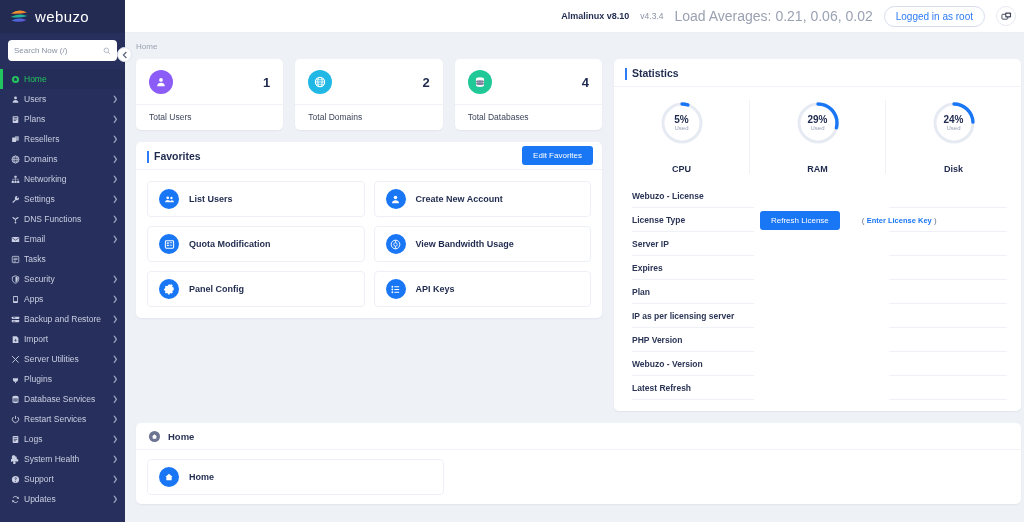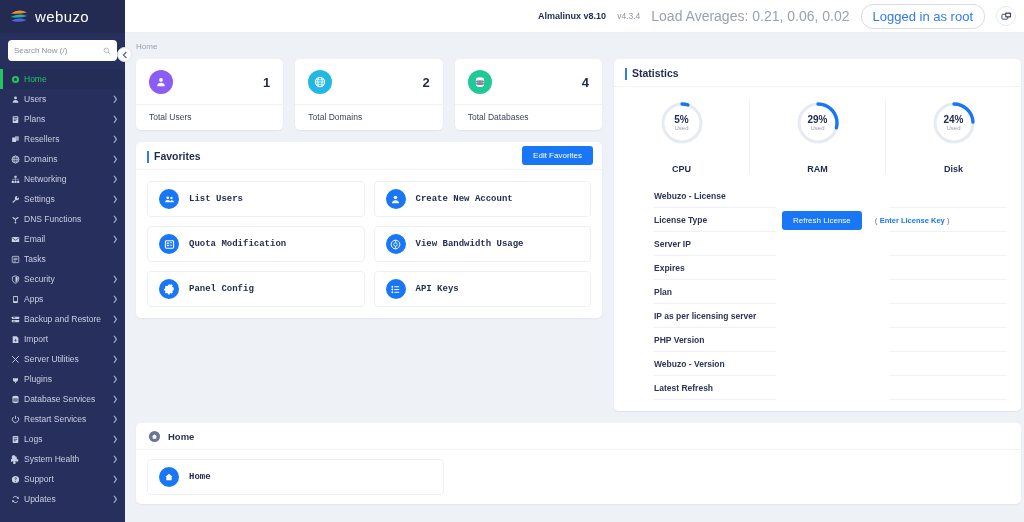--- a/index.html
+++ b/index.html
@@ -78,21 +78,21 @@
     height: 33px; background: #ffffff;
     display: flex; align-items: center; justify-content: flex-end;
     padding-right: 8px; gap: 11px;
     border-bottom: 1px solid #eceff4;
   }
   .tb-os { font-size: 9px; color: #1f2a4e; font-weight: bold; }
   .tb-ver { font-size: 8.5px; color: #8b93a5; }
   .tb-load { font-size: 14px; color: #9aa1b2; }
   .tb-login {
     border: 1px solid #d7dced; border-radius: 12px;
-    padding: 4px 11px; font-size: 13px; color: #2e7bf6;
+    padding: 4px 11px; font-size: 10px; color: #2e7bf6;
     background: #fff; cursor: pointer; white-space: nowrap;
   }
   .tb-icon-btn {
     width: 20px; height: 20px; border-radius: 50%;
     border: 1px solid #e7eaf2; background: #fff;
     display: flex; align-items: center; justify-content: center;
     cursor: pointer; color: #444c5e;
   }
 
   .content { padding: 9px 0 0 0; height: 489px; overflow: hidden; position: relative; }
@@ -144,45 +144,45 @@
   .fav-item {
     border: 1px solid #edf0f6; border-radius: 4px;
     display: flex; align-items: center; gap: 10px;
     padding: 7px 11px; cursor: pointer; background: #fff;
   }
   .fav-ico {
     width: 20px; height: 20px; border-radius: 50%;
     background: #1976f5; color: #fff; flex: 0 0 20px;
     display: flex; align-items: center; justify-content: center;
   }
-  .fav-label { font-size: 9px; font-weight: bold; color: #1f2a4e; font-family: Liberation Mono, monospace; }
+  .fav-label { font-size: 9px; font-weight: bold; color: #1f2a4e; }
 
   
   .gauges { display: flex; padding: 13px 0 10px 0; }
   .gauge-cell {
     flex: 1 1 0; display: flex; flex-direction: column; align-items: center;
     border-right: 1px solid #f0f2f7;
   }
   .gauge-cell:last-child { border-right: 0; }
   .gauge { position: relative; width: 46px; height: 46px; }
   .gauge-label-wrap {
     position: absolute; inset: 0; display: flex;
     flex-direction: column; align-items: center; justify-content: center;
   }
   .gauge-pct { font-size: 10px; font-weight: bold; color: #1f2a4e; line-height: 1.05; }
   .gauge-used { font-size: 6px; color: #98a0b2; }
   .gauge-name { margin-top: 18px; font-size: 9px; font-weight: bold; color: #1f2a4e; }
 
-  .lic-list { padding: 0 0 11px 0; margin-left: 22px; }
+  .lic-list { padding: 0 0 11px 0; }
   .lic-row {
     height: 24px; display: flex; align-items: center;
     padding: 0 14px 0 18px; position: relative;
   }
   .lic-row .lic-label { font-size: 8.5px; font-weight: bold; color: #2b3556; width: 128px; flex: 0 0 128px; }
-  .lic-row .lic-value { flex: 1 1 auto; font-size: 8.5px; color: #2b3556; display: flex; align-items: center; gap: 13px; }
+  .lic-row .lic-value { flex: 1 1 auto; font-size: 8.5px; color: #2b3556; display: flex; align-items: center; gap: 22px; }
   .lic-sep-l, .lic-sep-r { position: absolute; bottom: 0; height: 1px; background: #eef1f6; }
   .lic-sep-l { left: 18px; width: 122px; }
   .lic-sep-r { right: 14px; width: 118px; }
   .lic-link { font-size: 7.5px; color: #1976f5; cursor: pointer; font-weight: bold; }
   .lic-paren { color: #6b7490; font-size: 8px; }
 
   
   .bottom-panel { margin: 12px 3px 0 11px; background: #fff; border-radius: 5px; box-shadow: 0 1px 2px rgba(30,40,80,.06); overflow: hidden; }
   .bp-head { height: 27px; display: flex; align-items: center; gap: 8px; padding: 0 13px; border-bottom: 1px solid #f0f2f7; }
   .bp-ico { width: 11px; height: 11px; border-radius: 50%; background: #6b7490; color: #fff; display:flex; align-items:center; justify-content:center; font-size:7px; }

